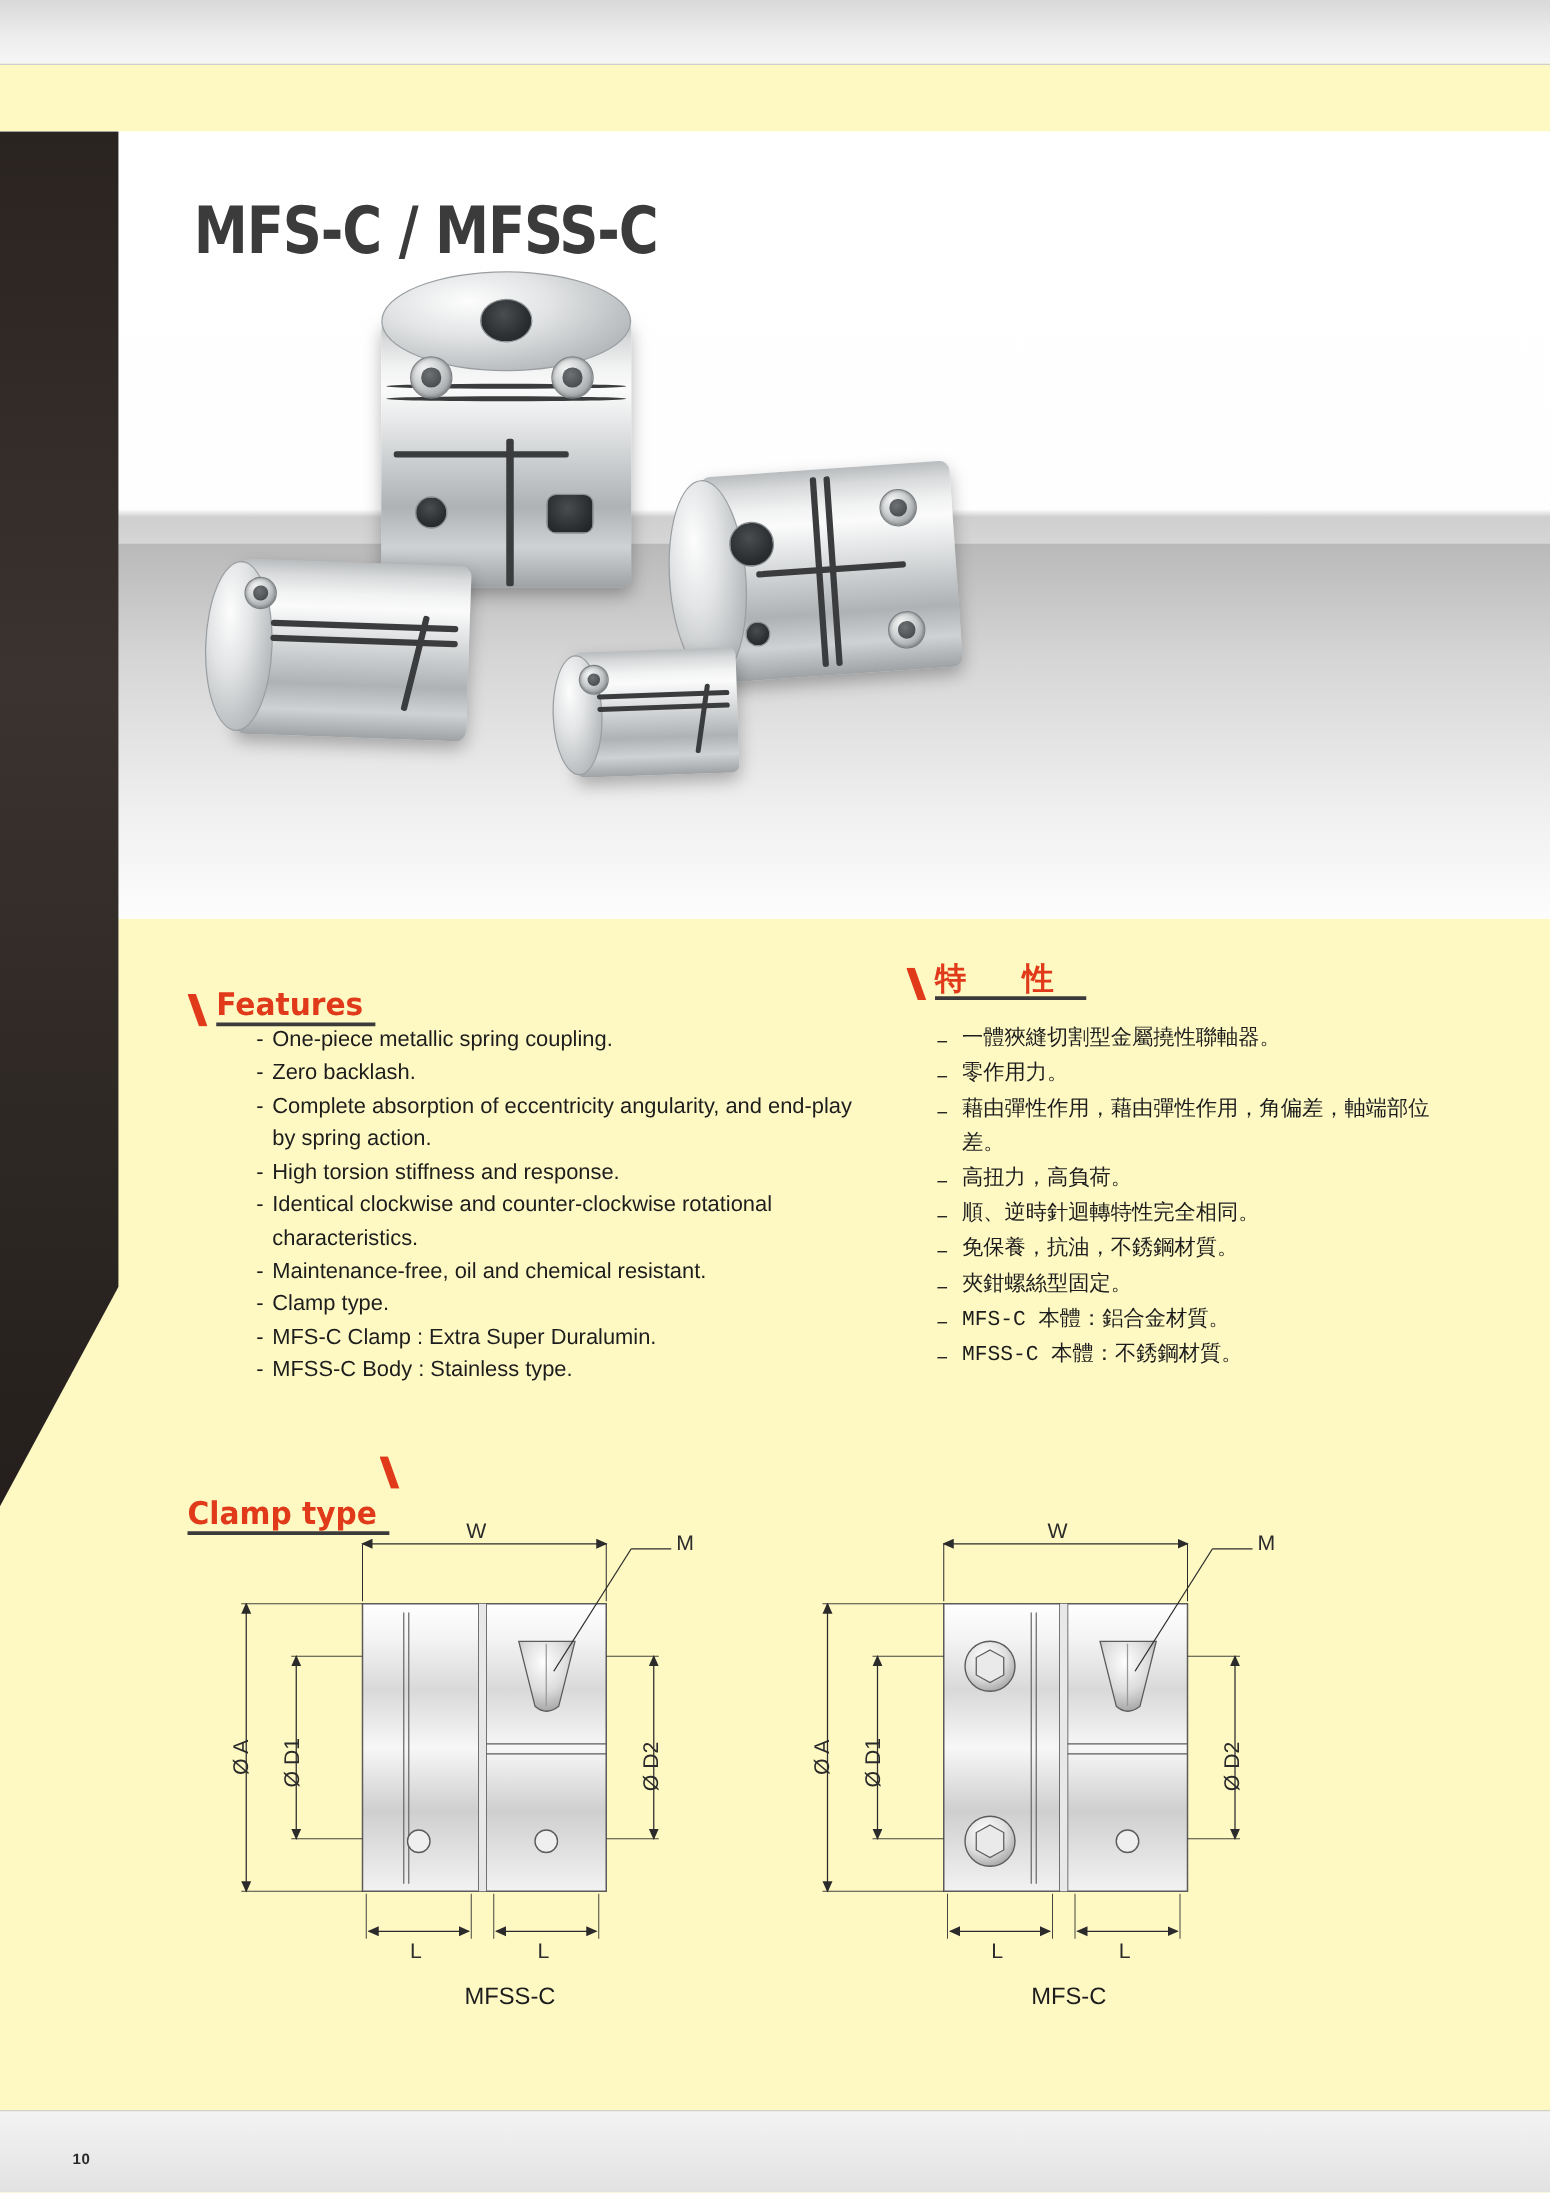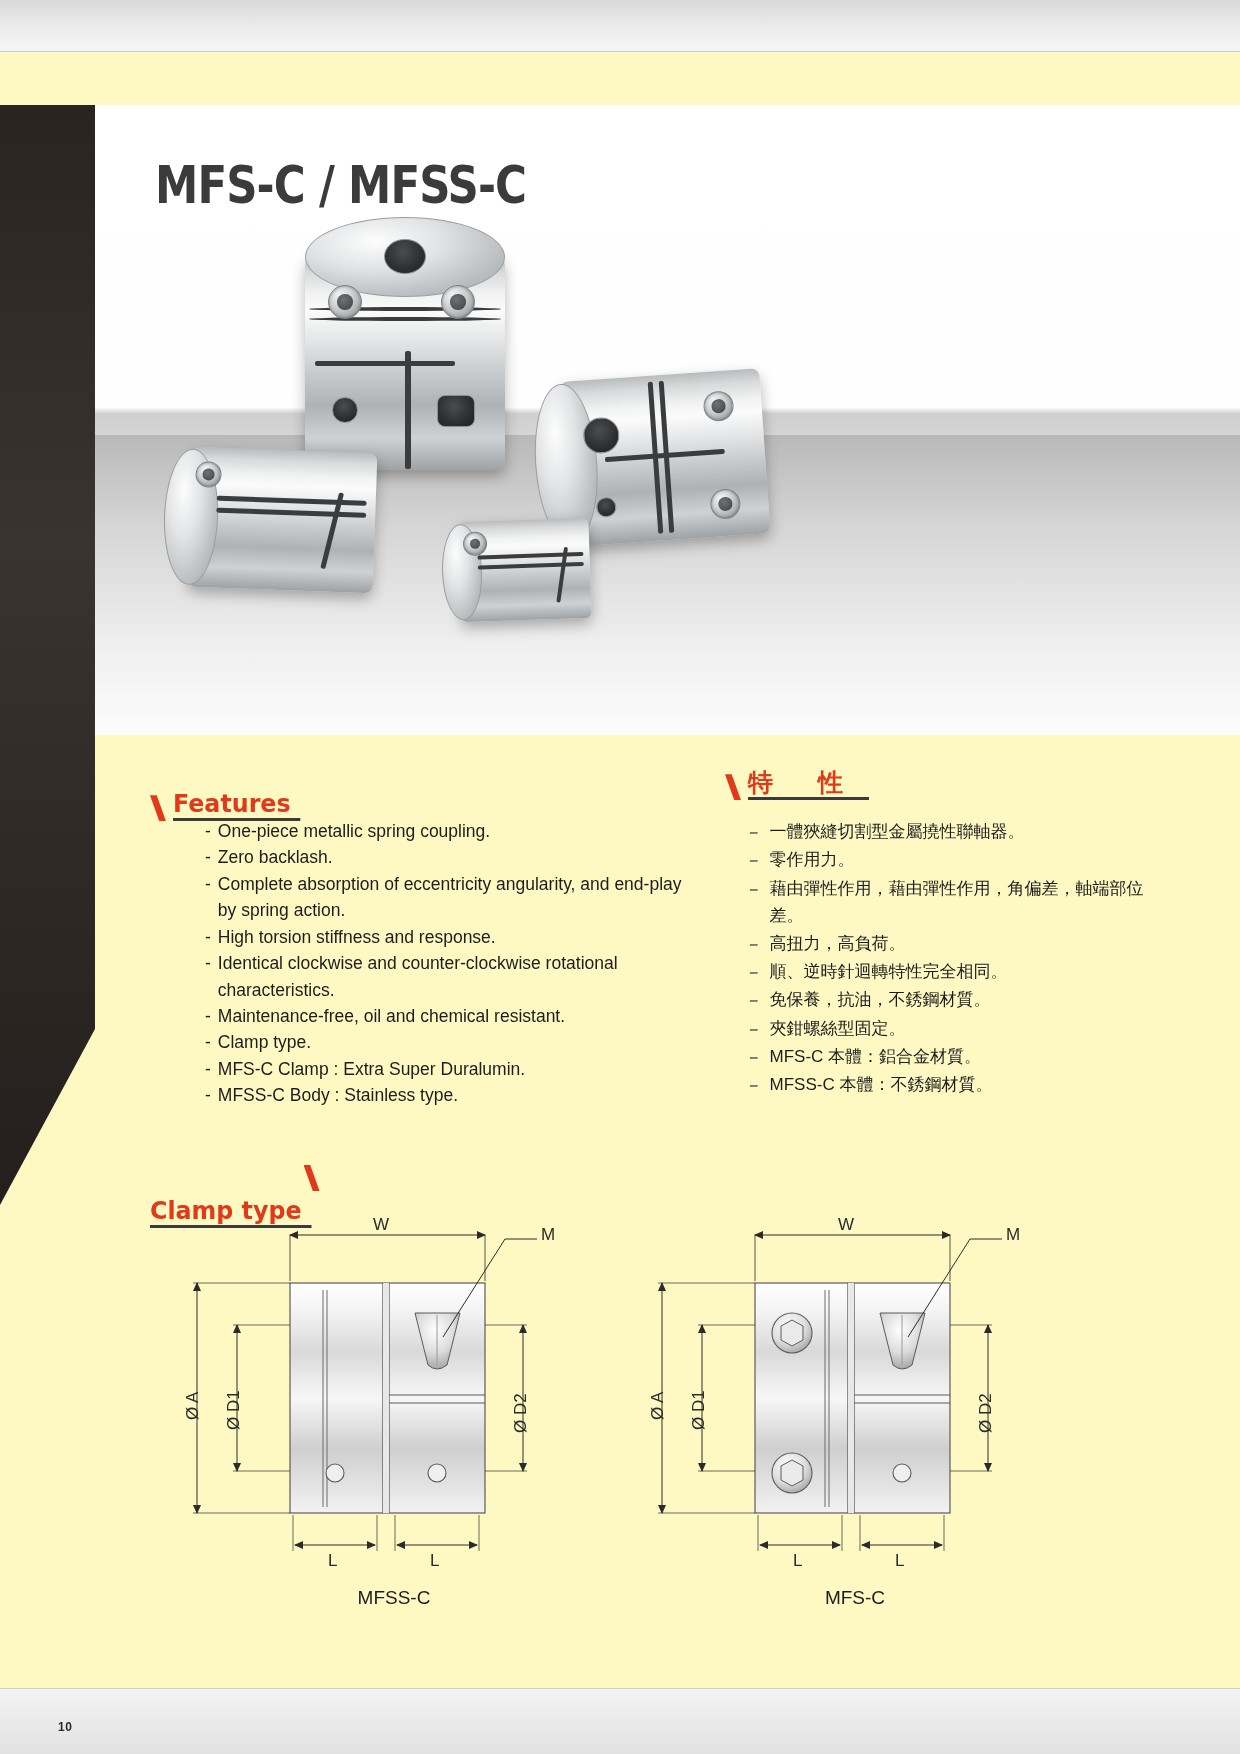--- a/index.html
+++ b/index.html
@@ -134,21 +134,21 @@
   }
   .feat-list li {
     list-style:none; margin:0 0 0 0; padding:0;
     display:flex; gap:7px;
   }
   .feat-list ul { margin:0; padding:0; }
   .dash { flex:0 0 auto; }
   .feat-text { flex:1 1 auto; }
 
   .feat-cjk li { line-height:1.62; }
-  .feat-cjk .feat-text { font-size:17px; }
+  .feat-cjk .feat-text { font-size:17px;font-family:Liberation Mono, monospace; }
 
   
   .drawing-wrap { position:absolute; }
   .dim-label {
     position:absolute; font-size:17px; color:#2b2b2b;
     font-family:"Liberation Sans", sans-serif;
   }
   .caption {
     position:absolute; font-size:19px; color:#1d1d1d; text-align:center;
   }
@@ -383,21 +383,21 @@
       <line x1="304" y1="300" x2="304" y2="336" stroke="#2b2b2b" stroke-width="0.7"></line>
     </svg>
 
     <div class="dim-label" style="left:198px; top:0px;">W</div>
     <div class="dim-label" style="left:366px; top:10px;">M</div>
     <div class="dim-label" style="left:8px; top:205px; transform:rotate(-90deg); transform-origin:left top;">Ø A</div>
     <div class="dim-label" style="left:49px; top:215px; transform:rotate(-90deg); transform-origin:left top;">Ø D1</div>
     <div class="dim-label" style="left:336px; top:218px; transform:rotate(-90deg); transform-origin:left top;">Ø D2</div>
     <div class="dim-label" style="left:153px; top:336px;">L</div>
     <div class="dim-label" style="left:255px; top:336px;">L</div>
-    <div class="caption" style="left:114px; top:372px; width:210px;">MFSS-C</div>
+    <div class="caption" style="left:128px; top:372px; width:210px;">MFSS-C</div>
   </div>
 
   <div class="drawing-wrap" style="left:640px; top:1215px; width:420px; height:400px;">
     <svg width="420" height="400" viewBox="0 0 420 400">
       <defs>
         <linearGradient id="bodyg2" x1="0" y1="0" x2="0" y2="1">
           <stop offset="0%" stop-color="#ffffff"></stop>
           <stop offset="12%" stop-color="#f4f4f4"></stop>
           <stop offset="30%" stop-color="#d9d9d9"></stop>
           <stop offset="50%" stop-color="#f7f7f7"></stop>

